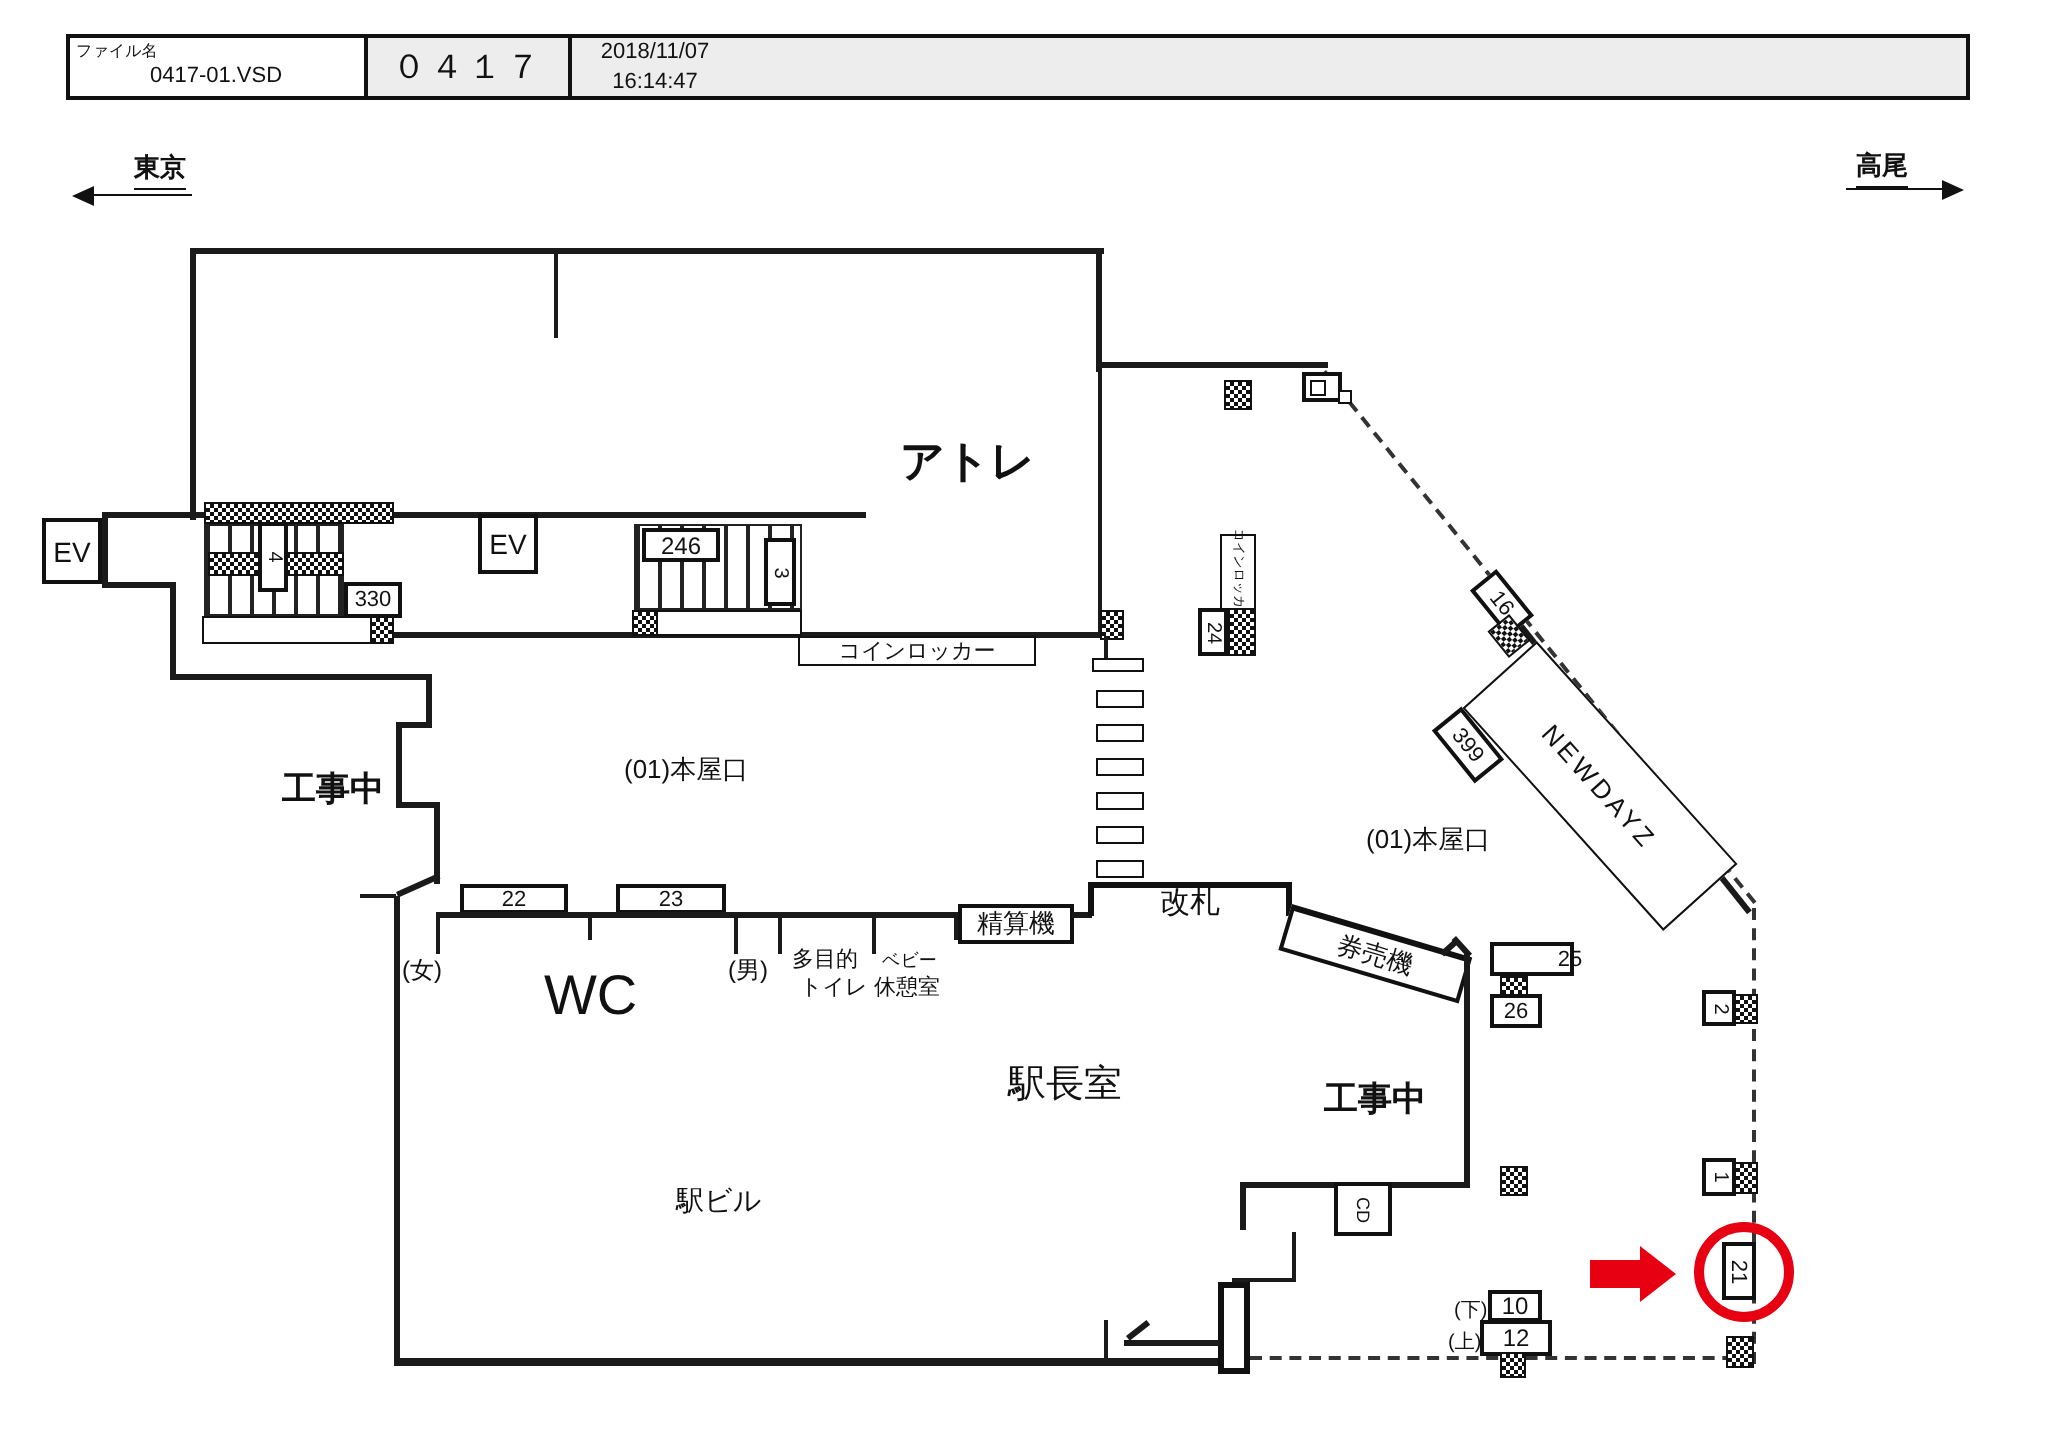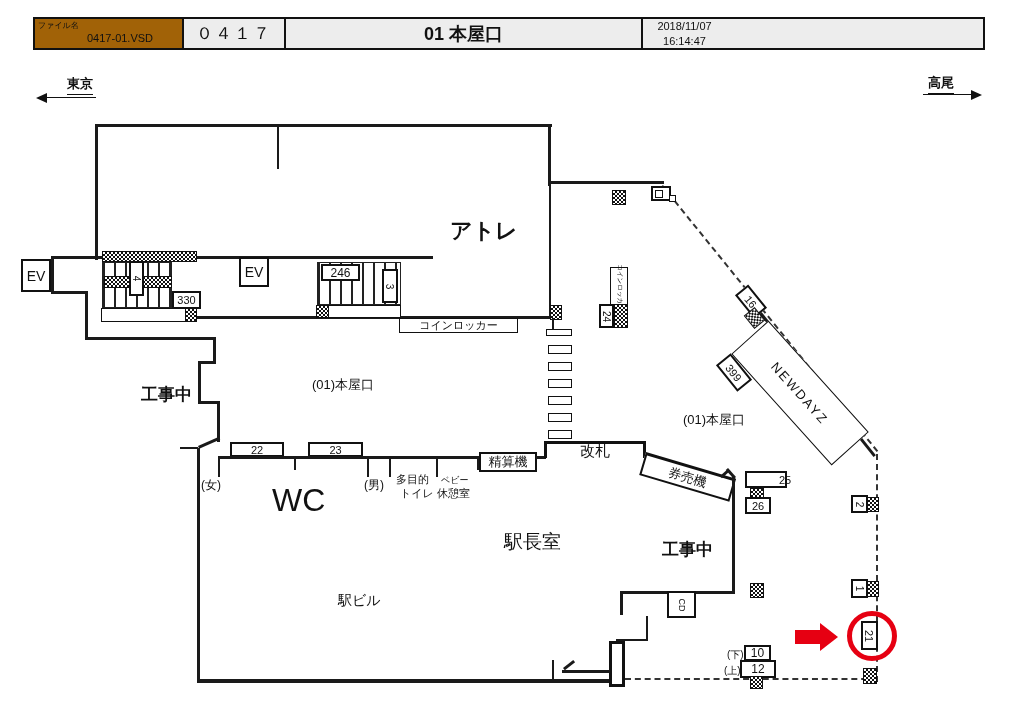--- a/index.html
+++ b/index.html
@@ -21,26 +21,25 @@
   .arrowline{position:absolute;border-top:1.5px solid #111;}
   .tri-l{position:absolute;width:0;height:0;border-top:5px solid transparent;border-bottom:5px solid transparent;border-right:11px solid #111;}
   .tri-r{position:absolute;width:0;height:0;border-top:5px solid transparent;border-bottom:5px solid transparent;border-left:11px solid #111;}
 </style>
 </head>
 <body>
 
 <div id="canvas">
 
   <div class="hdr">
-    <div class="hcell" style="width:149px;background:#a16207;position:relative;">
+    <div class="hcell" style="width:149px;background:#ffffff;position:relative;">
       <span class="t" style="left:3px;top:1px;font-size:8px;">ファイル名</span>
-      <span class="t" style="left:40px;top:13px;font-size:11px;margin-left:12px;">0417-01.VSD</span>
+      <span class="t" style="left:40px;top:13px;font-size:11px;">0417-01.VSD</span>
     </div>
     <div class="hcell" style="width:102px;font-size:17px;letter-spacing:2px;">０４１７</div>
-    <div class="hcell" style="width:357px;font-size:18px;font-weight:bold;">01 本屋口</div>
     <div class="hcell" style="width:83px;border-right:none;flex-direction:column;font-size:11px;line-height:1.35;">
       <span>2018/11/07</span>
       <span>16:14:47</span>
     </div>
   </div>
 
   <span class="t" style="left:67px;top:75px;font-size:13px;font-weight:bold;border-bottom:1.5px solid #111;padding-bottom:1px;">東京</span>
   <div class="arrowline" style="left:46px;top:97px;width:50px;"></div>
   <div class="tri-l" style="left:36px;top:93px;"></div>
 
@@ -108,21 +107,21 @@
   <div class="box" style="left:308px;top:442px;width:55px;height:15px;">23</div>
   <div class="w" style="left:218px;top:456px;width:265px;height:3px;"></div>
   <div class="wt" style="left:218px;top:456px;width:2px;height:21px;"></div>
   <div class="wt" style="left:294px;top:456px;width:2px;height:14px;"></div>
   <div class="wt" style="left:367px;top:456px;width:2px;height:21px;"></div>
   <div class="wt" style="left:389px;top:456px;width:2px;height:21px;"></div>
   <div class="wt" style="left:436px;top:456px;width:2px;height:21px;"></div>
   <div class="wt" style="left:477px;top:456px;width:2px;height:14px;"></div>
 
   <span class="t" style="left:201px;top:477px;font-size:12px;">(女)</span>
-  <span class="t" style="left:272px;top:482px;font-size:32px;text-align:center;">WC</span>
+  <span class="t" style="left:272px;top:482px;font-size:28px;text-align:center;">WC</span>
   <span class="t" style="left:364px;top:477px;font-size:12px;">(男)</span>
   <span class="t" style="left:396px;top:472px;font-size:11px;">多目的</span>
   <span class="t" style="left:400px;top:486px;font-size:11px;">トイレ</span>
   <span class="t" style="left:441px;top:474px;font-size:9px;">ベビー</span>
   <span class="t" style="left:437px;top:486px;font-size:11px;">休憩室</span>
 
   <div class="box" style="left:479px;top:452px;width:58px;height:20px;font-size:13px;">精算機</div>
   <div class="wt" style="left:536px;top:456px;width:10px;height:3px;"></div>
 
   <div class="abs" style="left:544px;top:441px;width:102px;height:17px;border:3px solid #111;border-bottom:none;background:#fff;box-sizing:border-box;display:flex;align-items:center;justify-content:center;font-size:15px;text-align:right;">改札</div>

